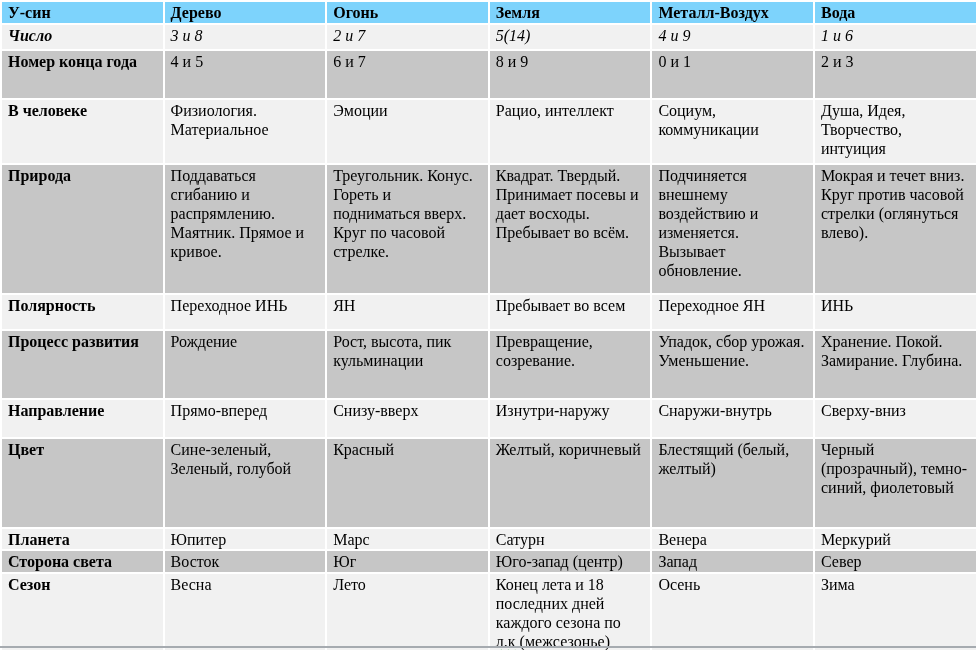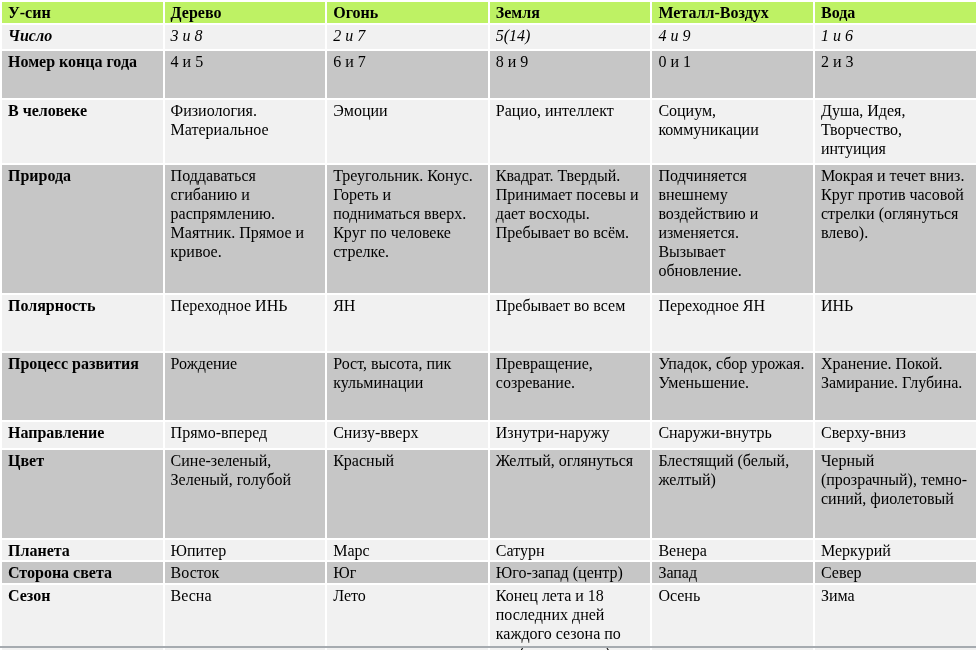--- a/index.html
+++ b/index.html
@@ -16,32 +16,32 @@
   th, td {
     border: 2px solid #ffffff;
     font-family: "Liberation Serif", serif;
     font-size: 16px; line-height: 19px;
     color: #000000;
     vertical-align: top; text-align: left;
     padding: 1px 6px 0 6px;
     overflow: hidden;
     font-weight: normal;
   }
-  thead th { background: #bef264; font-weight: bold; height: 20px; }
+  thead th { background: #7dd3fc; font-weight: bold; height: 20px; }
   tbody th { font-weight: bold; }
   tbody tr:nth-child(odd)  th, tbody tr:nth-child(odd)  td { background: #f1f1f1; }
   tbody tr:nth-child(even) th, tbody tr:nth-child(even) td { background: #c6c6c6; }
   
   tbody tr:nth-child(1)  { height: 26px; font-style: italic; }
   tbody tr:nth-child(2)  { height: 49px; }
   tbody tr:nth-child(3)  { height: 65px; }
   tbody tr:nth-child(4)  { height: 130px; }
-  tbody tr:nth-child(5)  { height: 58px; padding-left: 8px; }
+  tbody tr:nth-child(5)  { height: 36px; padding-left: 8px; }
   tbody tr:nth-child(6)  { height: 69px; }
-  tbody tr:nth-child(7)  { height: 28px; padding-left: 44px; }
+  tbody tr:nth-child(7)  { height: 39px; padding-left: 44px; }
   tbody tr:nth-child(8)  { height: 90px; }
   tbody tr:nth-child(9)  { height: 22px; }
   tbody tr:nth-child(10) { height: 23px; }
   tbody tr:nth-child(11) { height: 85px; border-radius: 29px; }
   .bottom-rule {
     position: absolute; left: 0; bottom: 2px;
     width: 976px; height: 2px; background: #a6abb0;
   }
   .spellcheck {
     text-decoration: underline;
@@ -96,21 +96,21 @@
           <th>В человеке</th>
           <td>Физиология. Материальное</td>
           <td>Эмоции</td>
           <td>Рацио, интеллект</td>
           <td>Социум, коммуникации</td>
           <td>Душа, Идея, Творчество, интуиция</td>
         </tr>
         <tr>
           <th>Природа</th>
           <td>Поддаваться сгибанию и распрямлению. Маятник. Прямое и кривое.</td>
-          <td>Треугольник. Конус. Гореть и подниматься вверх. Круг по человеке стрелке.</td>
+          <td>Треугольник. Конус. Гореть и подниматься вверх. Круг по часовой стрелке.</td>
           <td>Квадрат. Твердый. Принимает посевы и дает восходы. Пребывает во всём.</td>
           <td>Подчиняется внешнему воздействию и изменяется. Вызывает обновление.</td>
           <td>Мокрая и течет вниз. Круг против часовой стрелки (оглянуться влево).</td>
         </tr>
         <tr>
           <th>Полярность</th>
           <td>Переходное ИНЬ</td>
           <td>ЯН</td>
           <td>Пребывает во всем</td>
           <td>Переходное ЯН</td>
@@ -129,21 +129,21 @@
           <td>Прямо-вперед</td>
           <td>Снизу-вверх</td>
           <td>Изнутри-наружу</td>
           <td>Снаружи-внутрь</td>
           <td>Сверху-вниз</td>
         </tr>
         <tr>
           <th>Цвет</th>
           <td>Сине-зеленый, Зеленый, голубой</td>
           <td>Красный</td>
-          <td>Желтый, оглянуться</td>
+          <td>Желтый, коричневый</td>
           <td>Блестящий (белый, желтый)</td>
           <td>Черный (прозрачный), темно-синий, фиолетовый</td>
         </tr>
         <tr>
           <th>Планета</th>
           <td>Юпитер</td>
           <td>Марс</td>
           <td>Сатурн</td>
           <td>Венера</td>
           <td>Меркурий</td>

